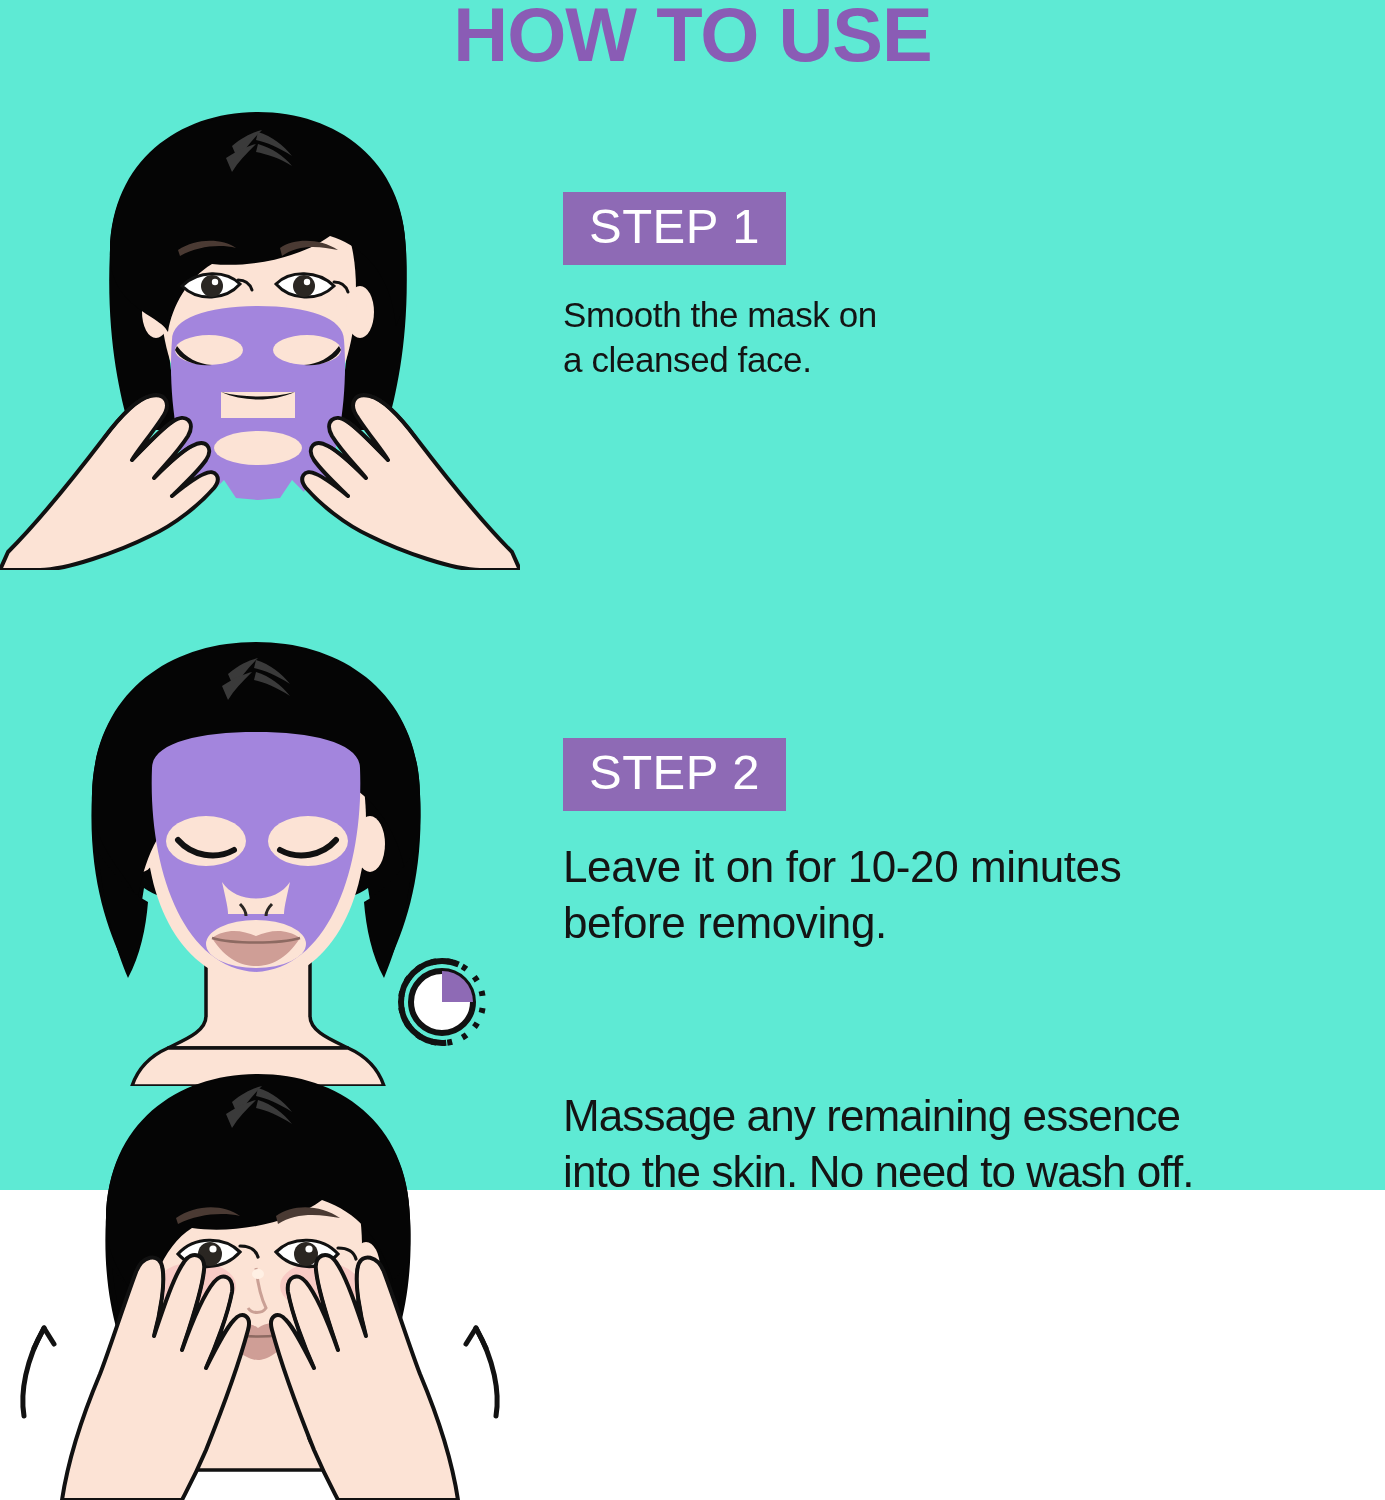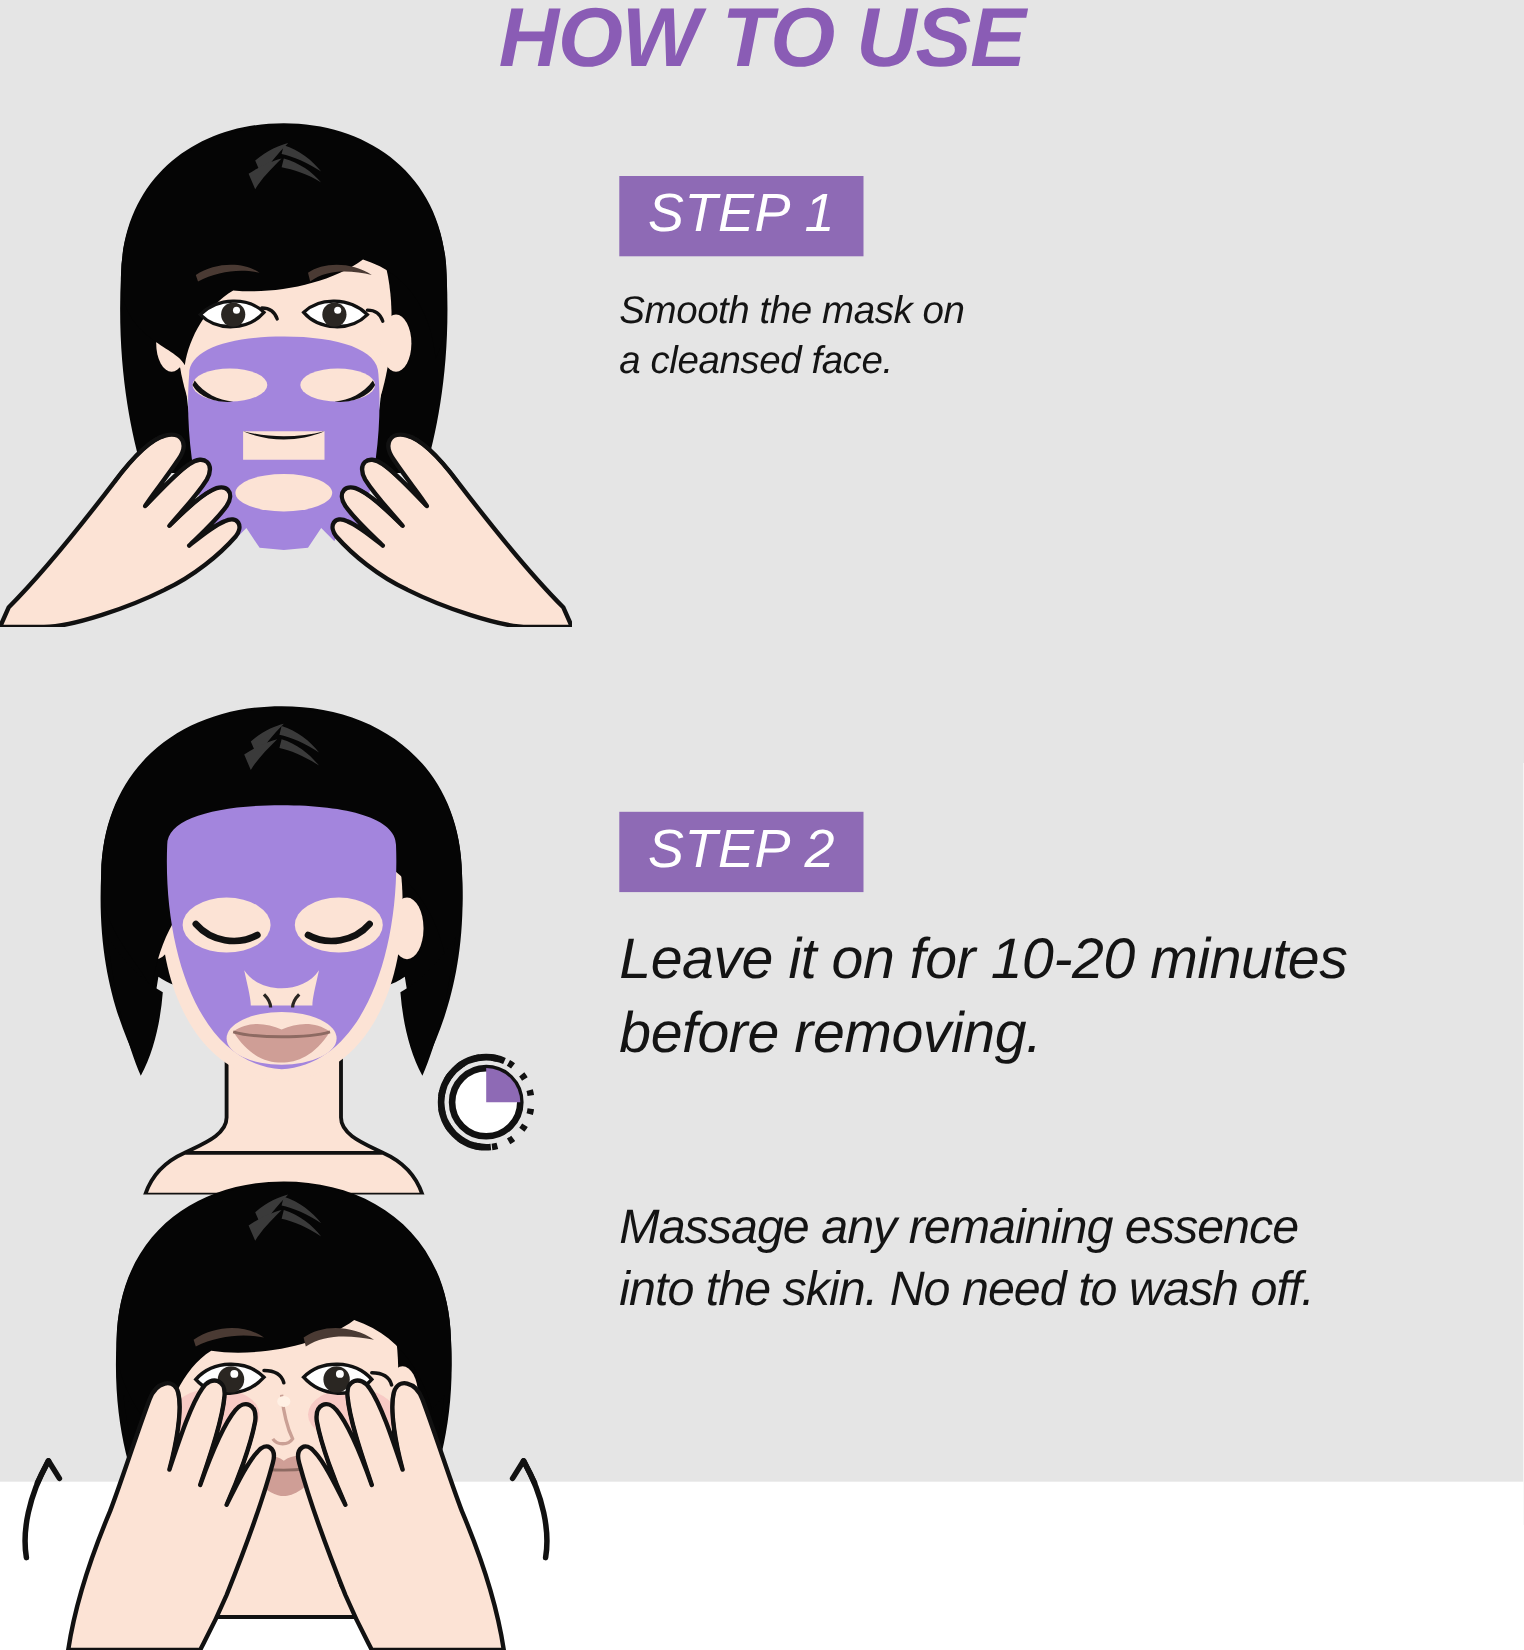--- a/index.html
+++ b/index.html
@@ -6,23 +6,22 @@
   html, body {
     width: 1385px;
     height: 1500px;
     background: #ffffff;
     font-family: "Liberation Sans", sans-serif;
     overflow: hidden;
   }
   #page {
     position: relative;
     width: 1385px;
-    height: 1347px;
-    background: #e5e5e5;
-    font-style: italic;
+    height: 1190px;
+    background: #5eead4;
   }
   
   .page-title {
     position: absolute;
     left: 0;
     top: -6px;
     width: 1385px;
     text-align: center;
     font-size: 76px;
     font-weight: 700;
@@ -67,24 +66,24 @@
   .step-desc {
     margin-top: 28px;
     font-size: 47px;
     line-height: 1.28;
     color: #141414;
     font-weight: 400;
     letter-spacing: -0.4px;
     font-family: "Liberation Sans", sans-serif;
     white-space: pre-line;
   }
-  #step-row-1 .step-badge { margin-top: 60px; }
+  #step-row-1 .step-badge { margin-top: 92px; }
   #step-row-1 .step-desc  { font-size: 35px; }
   #step-row-2 .step-badge { margin-top: 122px; }
-  #step-row-2 .step-desc  { font-size: 52px; }
+  #step-row-2 .step-desc  { font-size: 44px; }
   #step-row-3 .step-badge { margin-top: 145px; }
   #step-row-3 .step-desc  { font-size: 44px; letter-spacing: -0.9px; }
 </style>
 </head>
 <body>
 
 <div id="page">
 
   <h1 class="page-title">HOW TO USE</h1>
 

